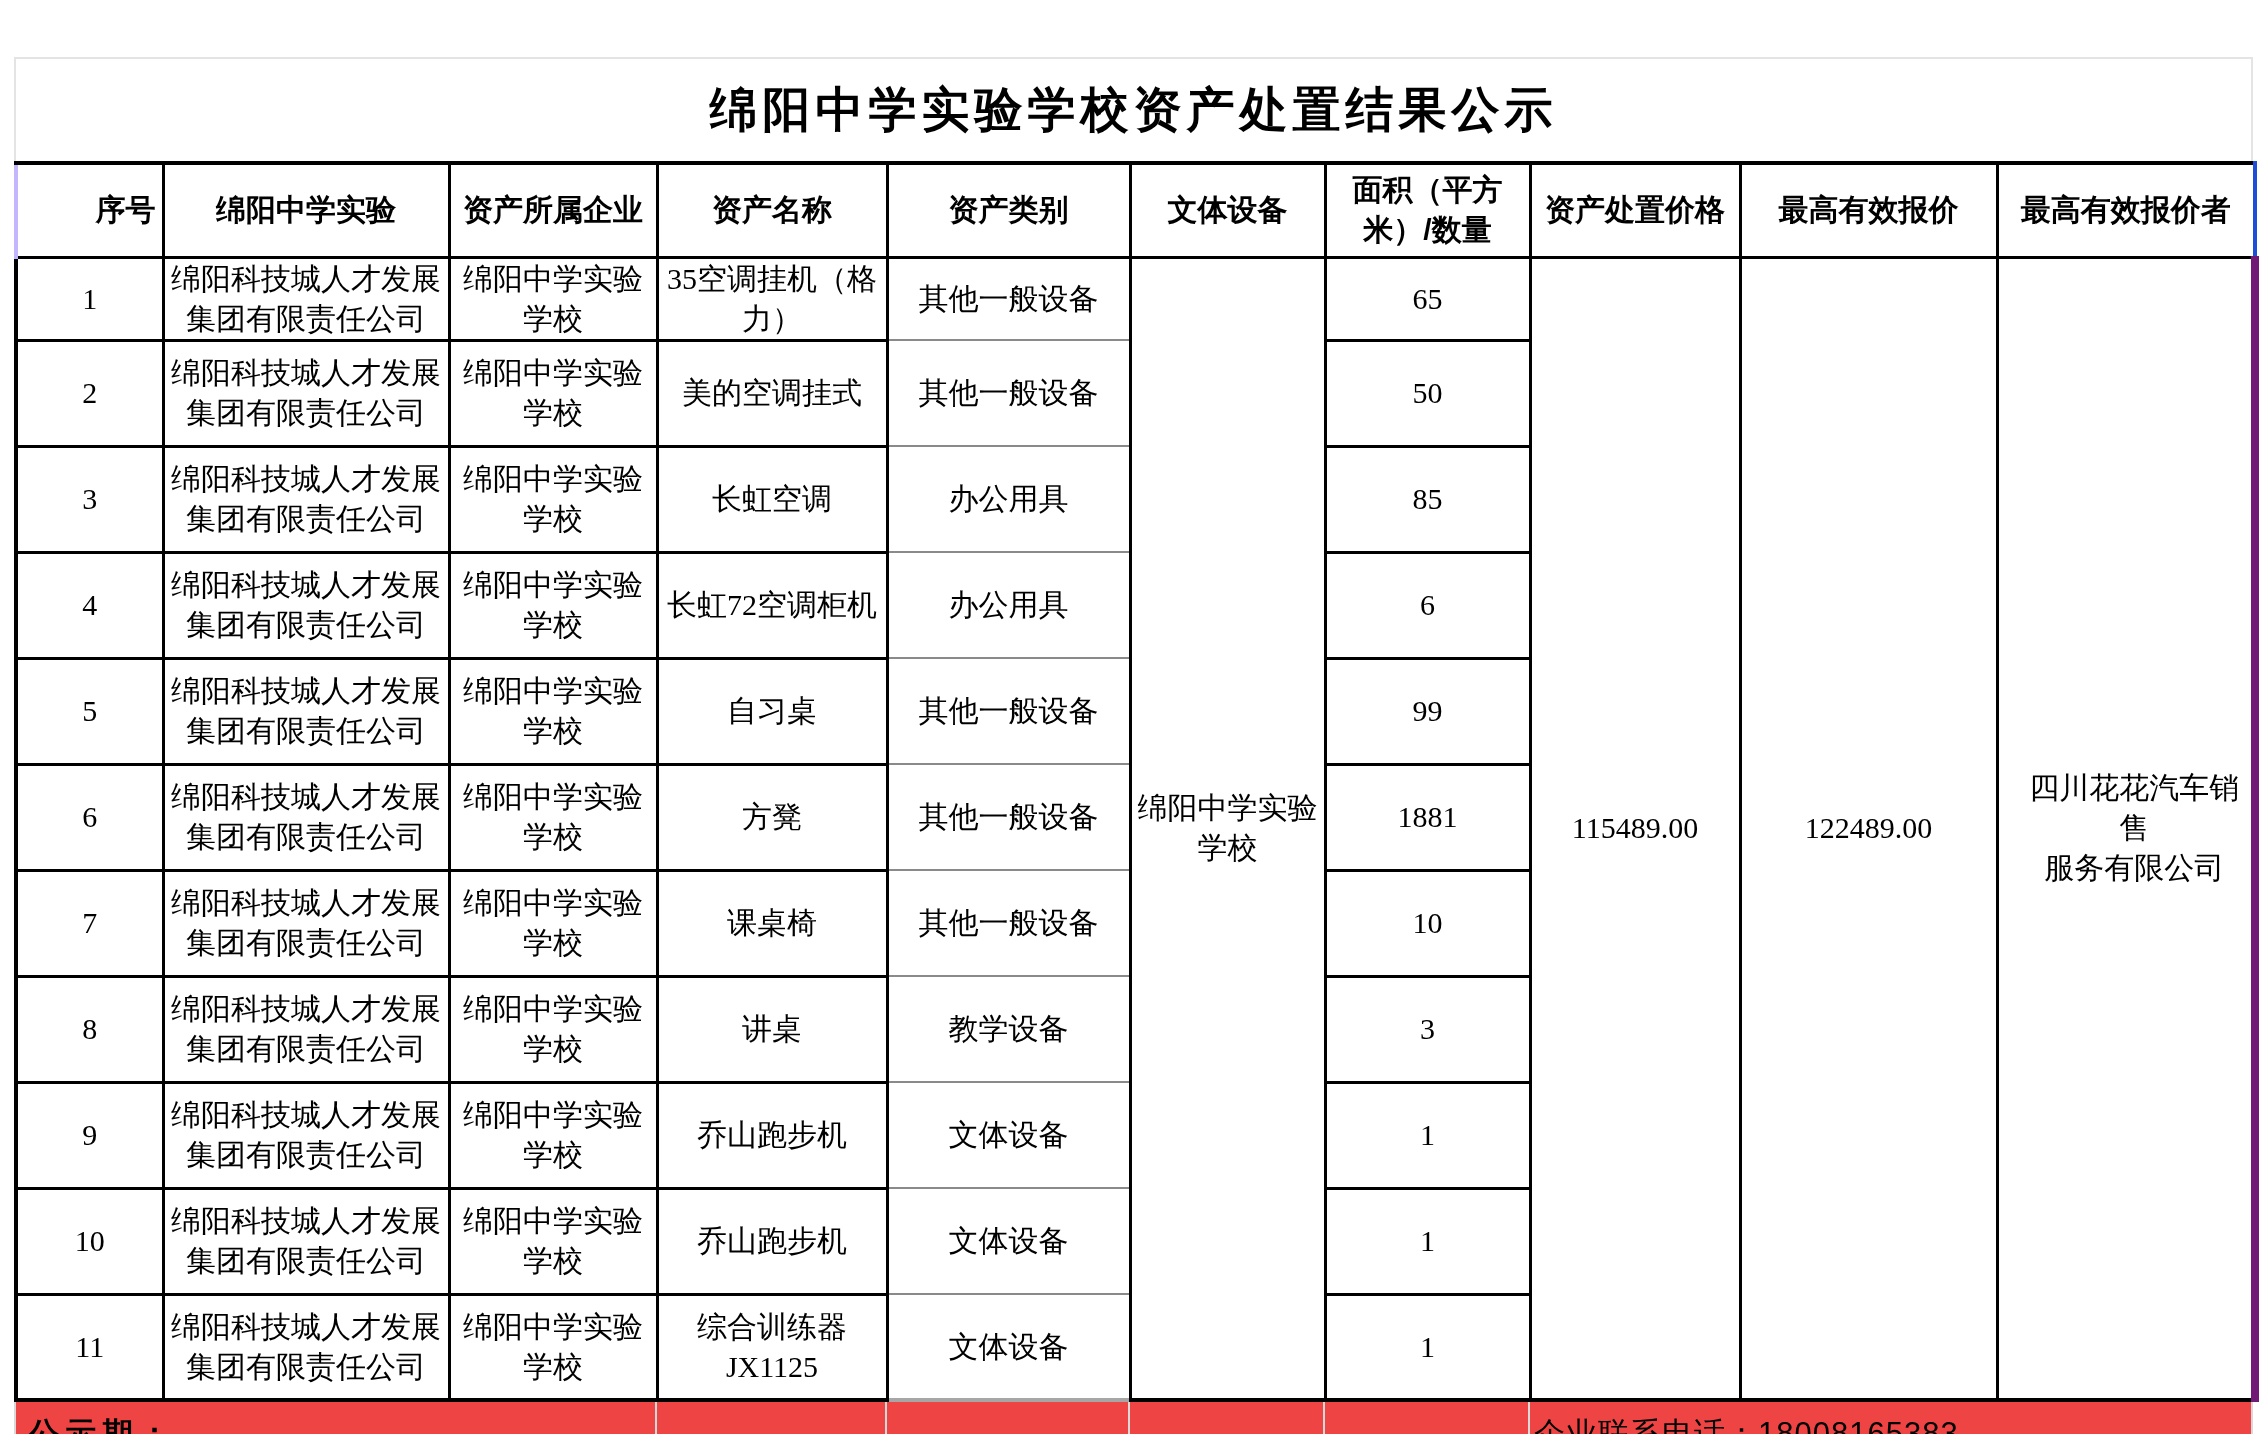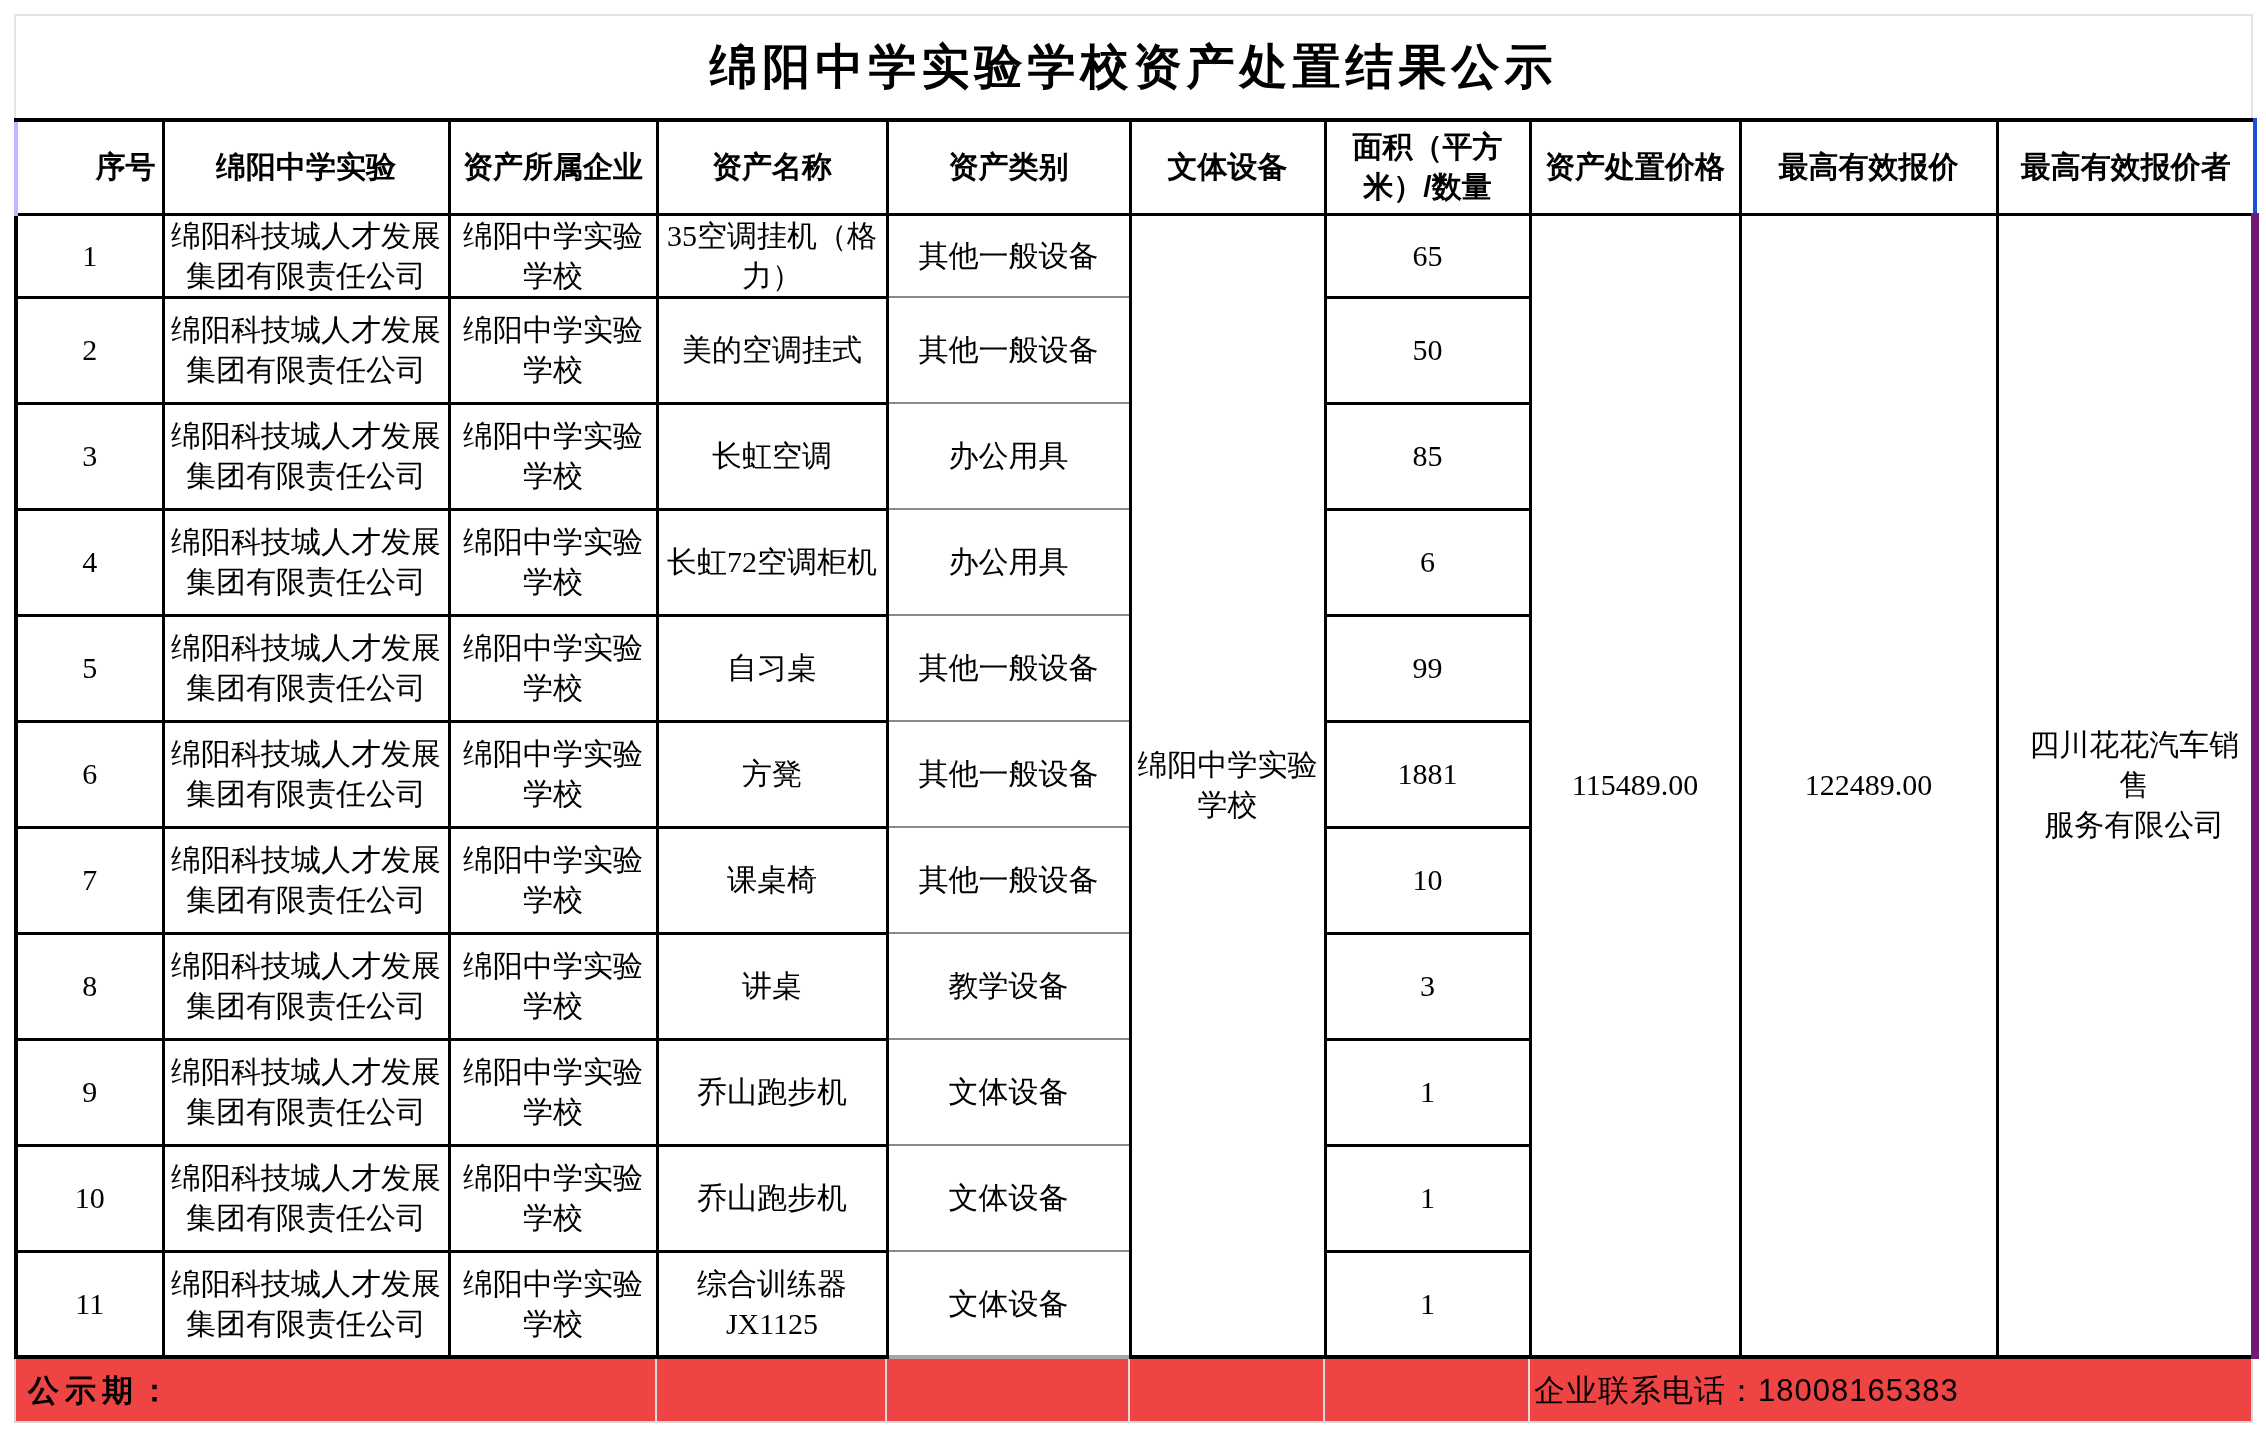--- a/index.html
+++ b/index.html
@@ -27,20 +27,21 @@
     border-right: 2px solid #e4e4e4;
     background: #ffffff;
     display: flex;
     align-items: center;
     justify-content: center;
     font-size: 48px;
     font-weight: bold;
     letter-spacing: 5px;
     color: #000;
     font-family: "Liberation Sans", sans-serif;
+    margin-top: 43px;
   }
   
   table {
     border-collapse: collapse;
     table-layout: fixed;
     width: 2239px;
   }
   th, td {
     box-sizing: border-box;
     text-align: center;

